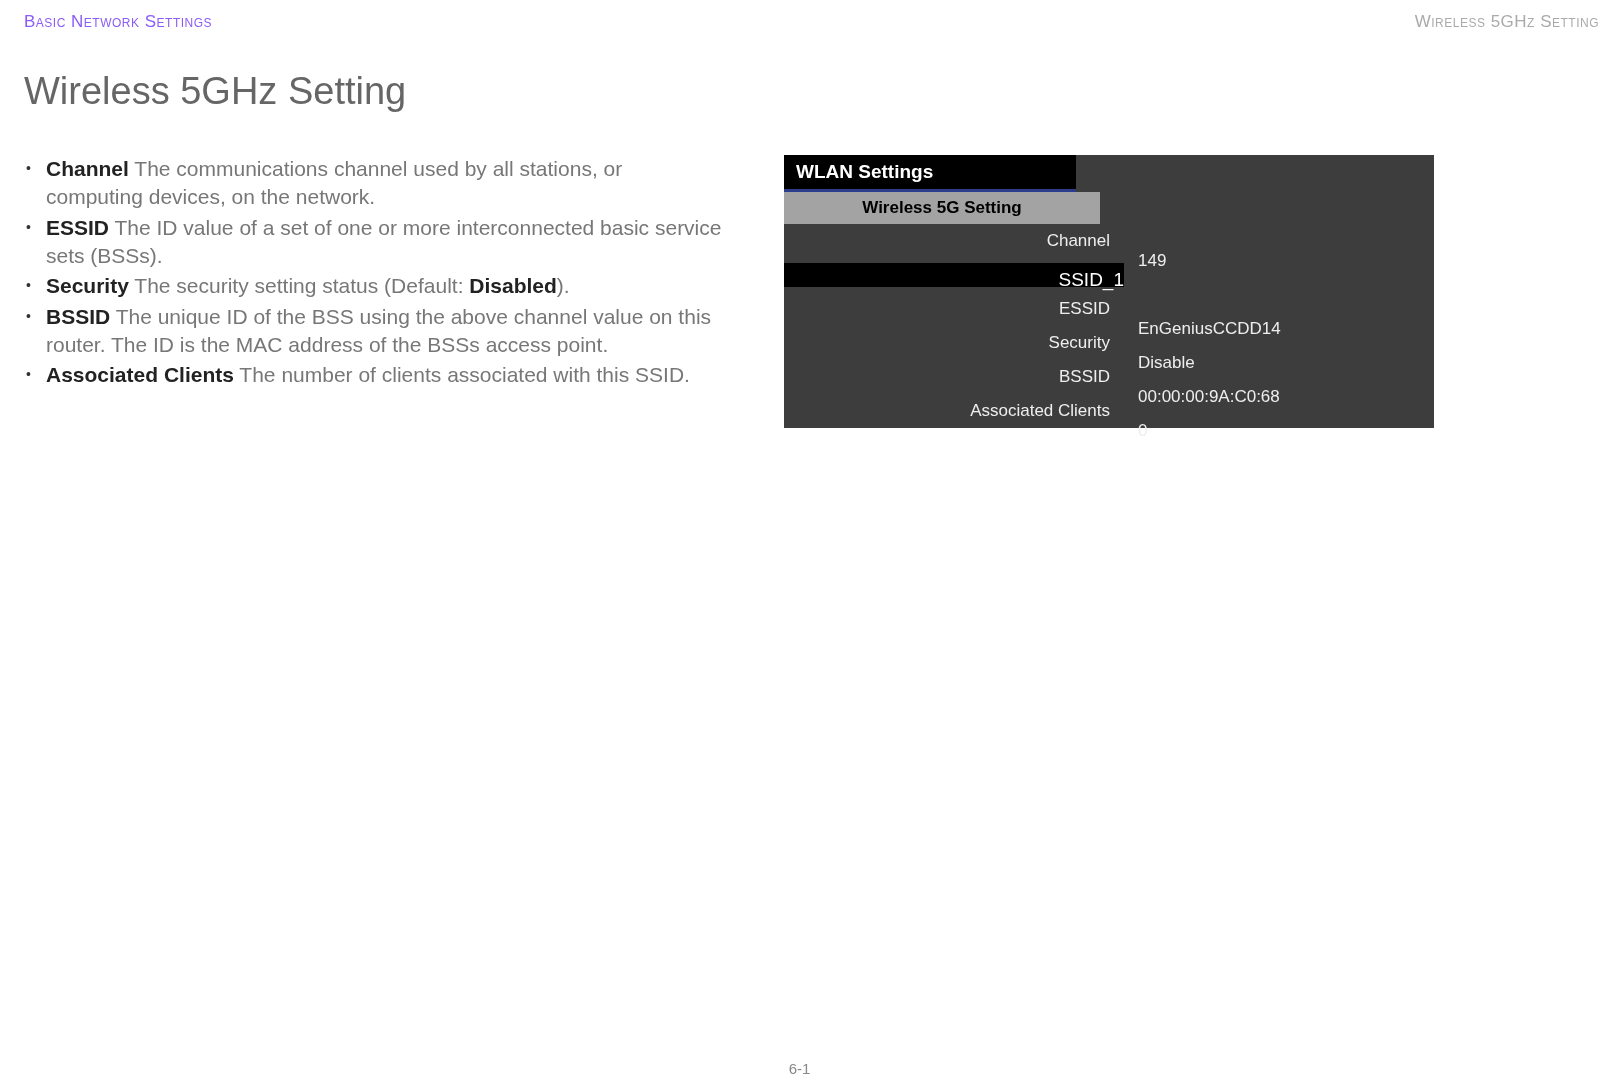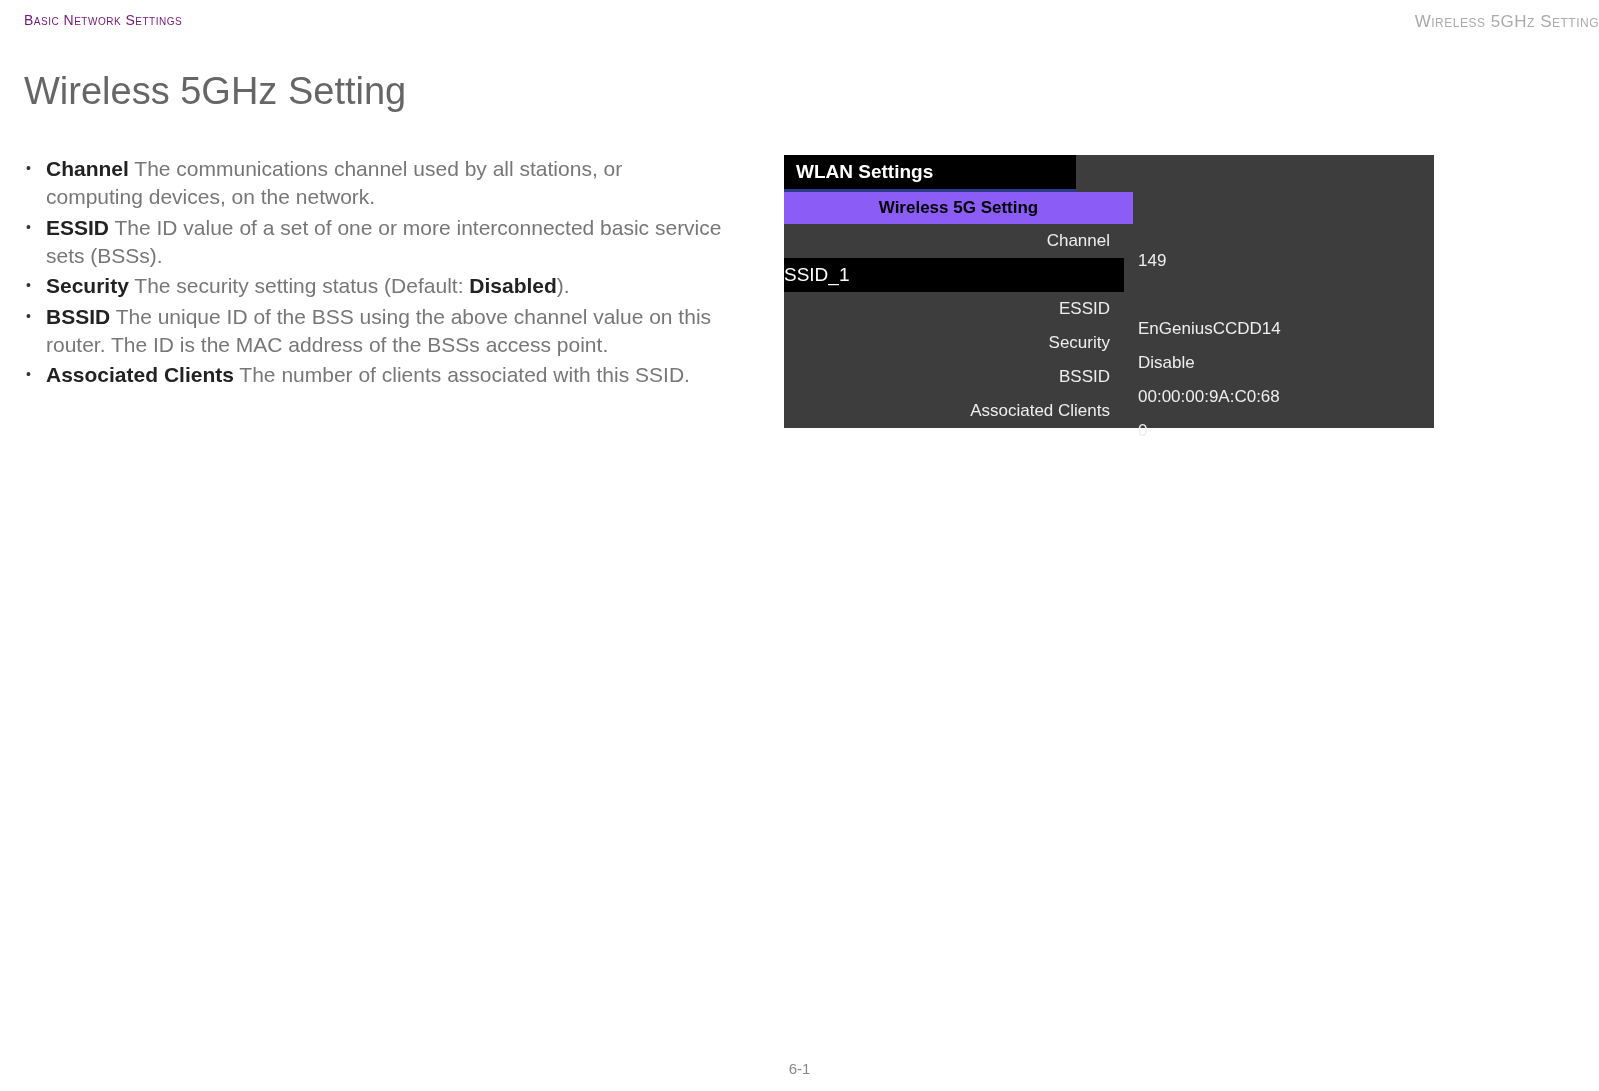--- a/index.html
+++ b/index.html
@@ -12,24 +12,24 @@
       background: #ffffff;
       width: 1599px;
       height: 1091px;
       position: relative;
       color: #555;
     }
     .header-left {
       position: absolute;
       top: 12px;
       left: 24px;
-      font-size: 14px;
+      font-size: 17px;
       font-variant: small-caps;
       letter-spacing: 0.5px;
-      color: #701a75;
+      color: #8b5cf6;
     }
     .header-right {
       position: absolute;
       top: 12px;
       right: 0;
       font-size: 17px;
       font-variant: small-caps;
       letter-spacing: 0.5px;
       color: #aaa;
     }
@@ -88,26 +88,26 @@
     .panel-title {
       background: #000;
       color: #fff;
       border-bottom: 3px solid #2b3d88;
       padding: 6px 12px;
       font-size: 19px;
       font-weight: bold;
       width: 292px;
     }
     .panel-subhead {
-      background: #8b5cf6;
+      background: #a3a3a3;
       color: #000;
       font-weight: bold;
       text-align: center;
       padding: 6px 0;
-      width: 349px;
+      width: 316px;
       font-size: 17px;
     }
     .panel-row {
       display: flex;
       align-items: center;
       height: 34px;
     }
     .panel-row .label-col {
       width: 340px;
       text-align: right;
@@ -119,23 +119,23 @@
       padding-left: 14px;
       font-size: 17px;
       color: #eee;
       text-align: left;
       margin-top: 40px;
     }
     .ssid-row .label-col {
       background: #000;
       color: #fff;
       font-size: 19px;
-      text-align: left;
+      text-align: right;
       padding-right: 0;
-      height: 34px;
+      height: 24px;
       line-height: 34px;
     }
     .page-number {
       position: absolute;
       bottom: 14px;
       left: 50%;
       transform: translateX(-50%);
       font-size: 15px;
       color: #888;
     }

